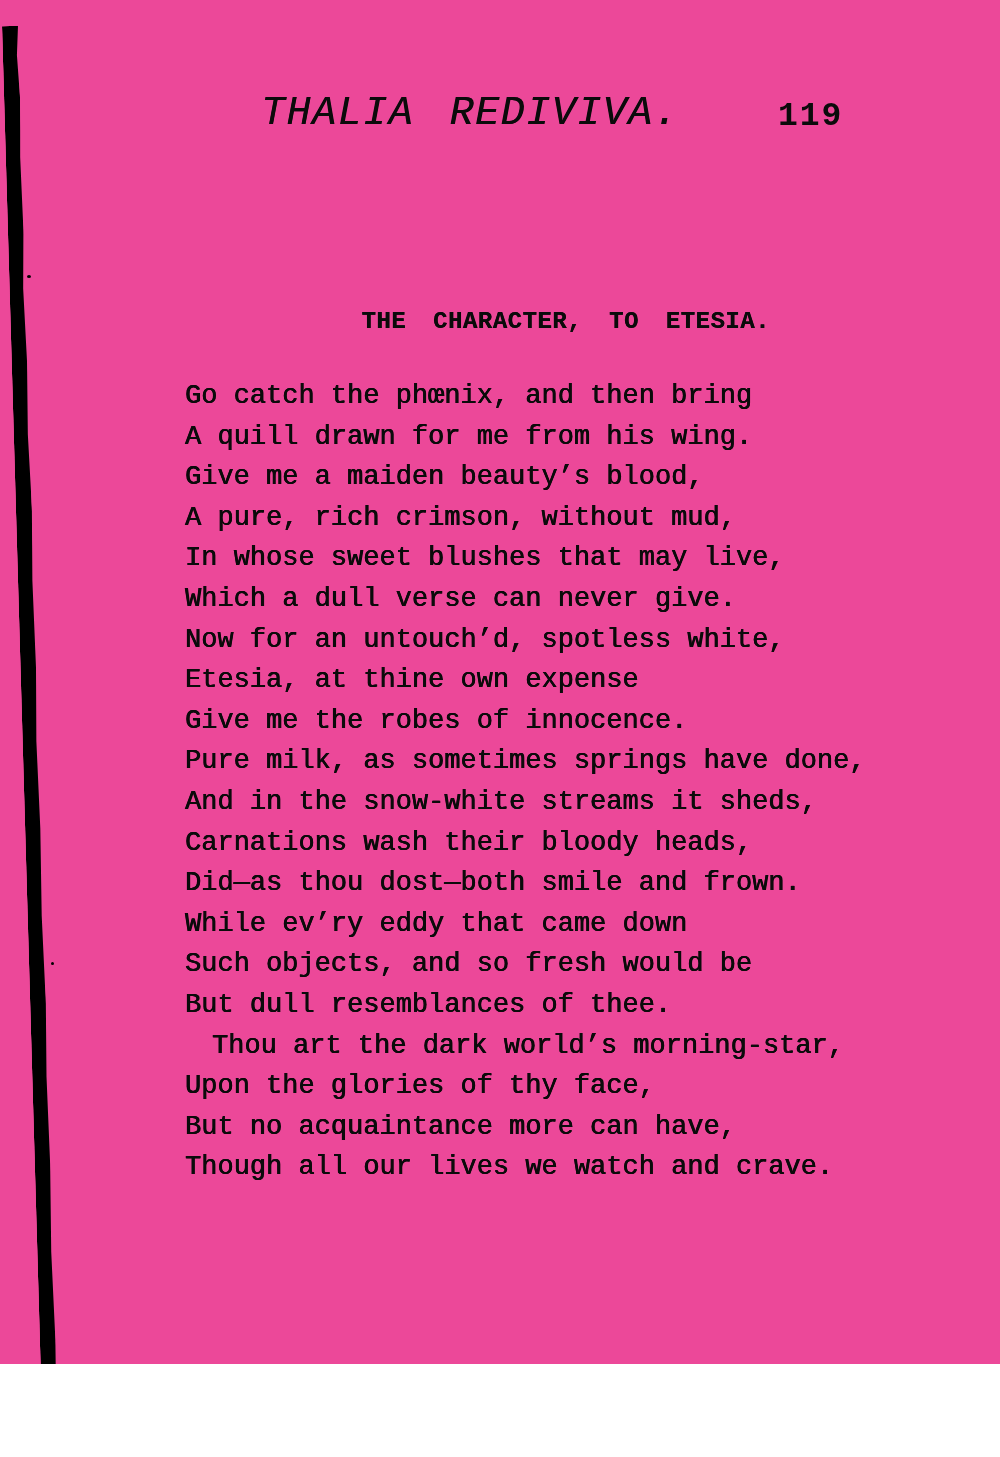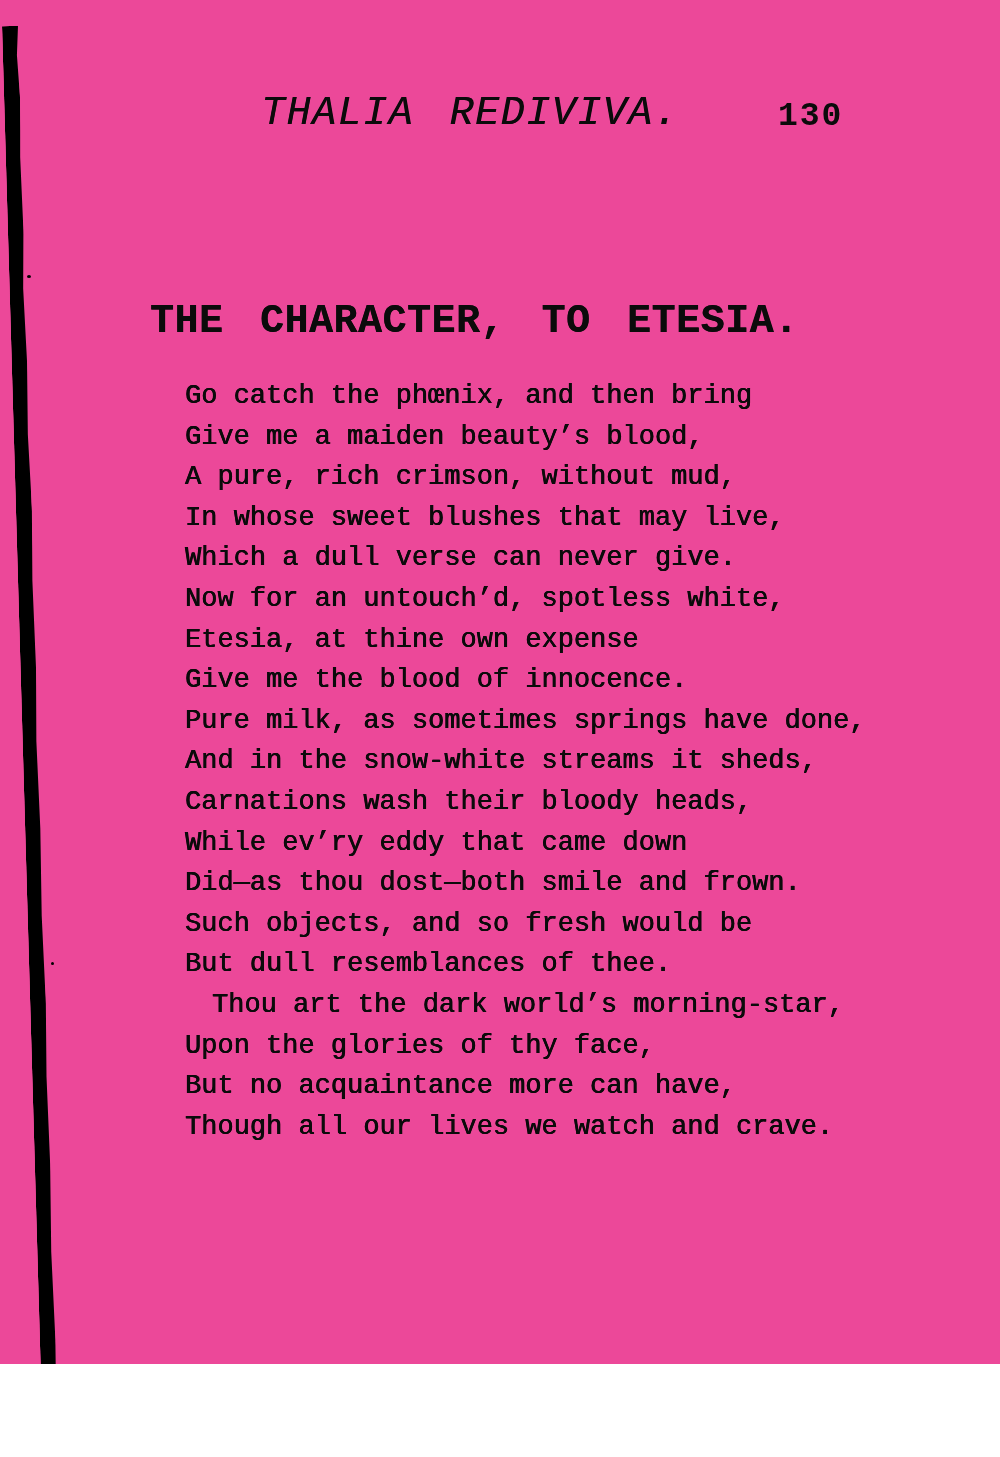--- a/index.html
+++ b/index.html
@@ -61,21 +61,21 @@
     line-height: 33px;
     font-weight: 700;
     letter-spacing: 2px;
   }
   .poem-title {
     position: absolute;
     left: 150px;
     top: 302px;
     width: 620px;
     text-align: right;
-    font-size: 40px;
+    font-size: 24px;
     line-height: 40px;
     font-weight: 700;
     letter-spacing: 0.5px;
     word-spacing: 12px;
     white-space: nowrap;
     text-shadow: 0.3px 0 currentColor;
   }
   .poem {
     position: absolute;
     left: 185px;
@@ -93,38 +93,39 @@
 <body>
 
 <div class="page">
 
   <div class="gutter-band"></div>
   <div class="speck speck-1"></div>
   <div class="speck speck-2"></div>
 
   <div class="running-header">THALIA REDIVIVA.</div>
 
-  <div class="page-number">130</div>
+  <div class="page-number">119</div>
 
   <div class="poem-title">THE CHARACTER, TO ETESIA.</div>
 
   <div class="poem">
     <div class="poem-line">Go catch the phœnix, and then bring</div>
+    <div class="poem-line">A quill drawn for me from his wing.</div>
     <div class="poem-line">Give me a maiden beauty’s blood,</div>
     <div class="poem-line">A pure, rich crimson, without mud,</div>
     <div class="poem-line">In whose sweet blushes that may live,</div>
     <div class="poem-line">Which a dull verse can never give.</div>
     <div class="poem-line">Now for an untouch’d, spotless white,</div>
     <div class="poem-line">Etesia, at thine own expense</div>
-    <div class="poem-line">Give me the blood of innocence.</div>
+    <div class="poem-line">Give me the robes of innocence.</div>
     <div class="poem-line">Pure milk, as sometimes springs have done,</div>
     <div class="poem-line">And in the snow-white streams it sheds,</div>
     <div class="poem-line">Carnations wash their bloody heads,</div>
+    <div class="poem-line">Did—as thou dost—both smile and frown.</div>
     <div class="poem-line">While ev’ry eddy that came down</div>
-    <div class="poem-line">Did—as thou dost—both smile and frown.</div>
     <div class="poem-line">Such objects, and so fresh would be</div>
     <div class="poem-line">But dull resemblances of thee.</div>
     <div class="poem-line indent">Thou art the dark world’s morning-star,</div>
     <div class="poem-line">Upon the glories of thy face,</div>
     <div class="poem-line">But no acquaintance more can have,</div>
     <div class="poem-line">Though all our lives we watch and crave.</div>
   </div>
 
 </div>
 

